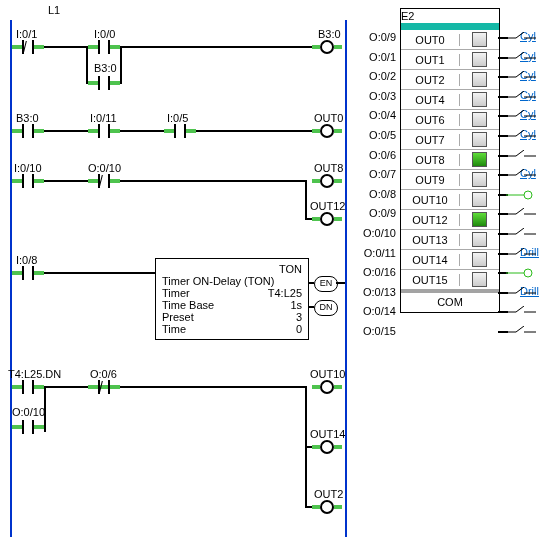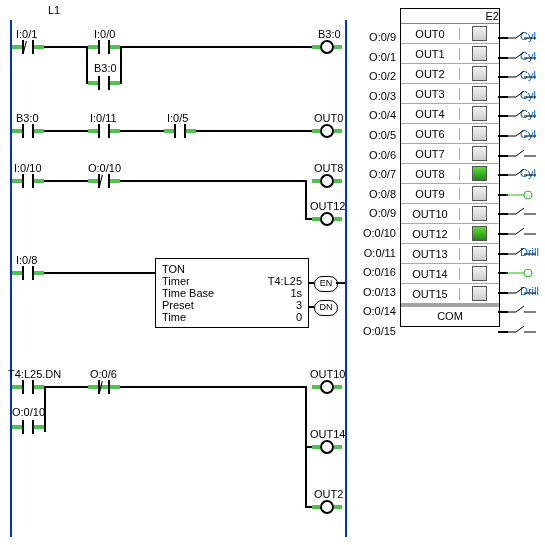--- a/index.html
+++ b/index.html
@@ -1,44 +1,44 @@
 <!DOCTYPE html>
 <html><head>
 <meta charset="utf-8">
 <style>
 body{margin:0;font-family:Arial,sans-serif;font-size:11px;color:#000;background:#fff}
 .canvas{position:relative;width:545px;height:537px}
 .label{position:absolute;white-space:nowrap}
-.link{color:#0066cc;}
+.link{color:#0066cc;text-decoration:underline}
 .rail{position:absolute;width:2px;background:#0033cc;left:10px}
 .rail2{position:absolute;width:2px;background:#0033cc;left:345px}
 .hwire{position:absolute;height:2px;background:#000}
 .vwire{position:absolute;width:2px;background:#000}
 .contact{position:absolute;width:32px;height:14px}
 .contact .seg{position:absolute;height:4px;background:#4ec34e;top:5px;width:10px}
 .contact .segL{left:0}
 .contact .segR{right:0}
 .contact .bar{position:absolute;width:2px;background:#000;height:14px;top:0}
 .contact .b1{left:10px}
 .contact .b2{left:20px}
 .contact .slash{position:absolute;left:11px;top:-1px;font-size:14px}
 .coil{position:absolute;width:30px;height:14px}
 .coil .arc{position:absolute;width:7px;height:14px;border:2px solid #000;box-sizing:border-box}
 .coil .arcL{left:8px;border-right:none;border-radius:8px 0 0 8px}
 .coil .arcR{right:8px;border-left:none;border-radius:0 8px 8px 0}
 .coil .seg{position:absolute;height:4px;background:#4ec34e;top:5px;width:8px}
 .coil .segL{left:0}
 .coil .segR{right:0}
 .tonbox{position:absolute;border:1px solid #000;background:#fff;padding:4px 6px;font-size:11px;width:140px}
-.tonbox .title{text-align:left}
+.tonbox .title{text-align:right}
 .tonbox .row{display:flex;justify-content:space-between}
 .enbub{position:absolute;width:22px;height:14px;border:1px solid #000;border-radius:8px;font-size:9px;text-align:center;line-height:13px;background:#fff}
 
 .e2{position:absolute;left:400px;top:8px;border:1px solid #000;width:98px}
-.e2 .hdr{text-align:right;border-bottom:1px solid #14b8a6;font-size:11px;padding:1px 0}
+.e2 .hdr{text-align:left;border-bottom:7px solid #14b8a6;font-size:11px;padding:1px 0}
 .e2 .orow{display:flex;height:19px;border-bottom:1px solid #aaa;align-items:center}
 .e2 .orow:last-child{border-bottom:none}
 .e2 .oname{width:58px;text-align:center;border-right:1px solid #aaa;font-size:11px}
 .e2 .oled{width:38px;display:flex;justify-content:center;align-items:center}
 .e2 .led{width:13px;height:13px;border:1px solid #555;background:linear-gradient(#f4f4f4,#ccc)}
 .e2 .led.on{background:linear-gradient(#5fdc3a,#1f8a0d)}
 .e2 .com{text-align:center;font-size:11px;height:19px;line-height:19px;border-top:4px solid #a3a3a3}
 .addr{position:absolute;font-size:11px;text-align:right;width:44px}
 .wsym{position:absolute;width:30px;height:12px}
 .wsym svg{width:30px;height:12px}
@@ -157,20 +157,21 @@
 <div class="label" style="left:16px;top:254px">I:0/8</div>
 <div class="contact" style="left:12px;top:266px">
       <div class="seg segL"></div>
       <div class="bar b1"></div>
       <div class="bar b2"></div>
       <div class="seg segR"></div>
     </div>
 <div class="hwire" style="left:44px;top:272px;width:111px"></div>
 <div class="tonbox" style="left:155px;top:258px">
   <div class="title">TON</div>
+  <div>Timer ON-Delay (TON)</div>
   <div class="row">
         <span>Timer</span>
         <span>T4:L25</span>
       </div>
   <div class="row">
         <span>Time Base</span>
         <span>1s</span>
       </div>
   <div class="row">
         <span>Preset</span>
@@ -253,26 +254,20 @@
             <div class="led"></div>
           </div>
         </div>
         <div class="orow">
           <div class="oname">OUT2</div>
           <div class="oled">
             <div class="led"></div>
           </div>
         </div>
         <div class="orow">
-          <div class="oname">OUT3</div>
-          <div class="oled">
-            <div class="led"></div>
-          </div>
-        </div>
-        <div class="orow">
           <div class="oname">OUT4</div>
           <div class="oled">
             <div class="led"></div>
           </div>
         </div>
         <div class="orow">
           <div class="oname">OUT6</div>
           <div class="oled">
             <div class="led"></div>
           </div>

